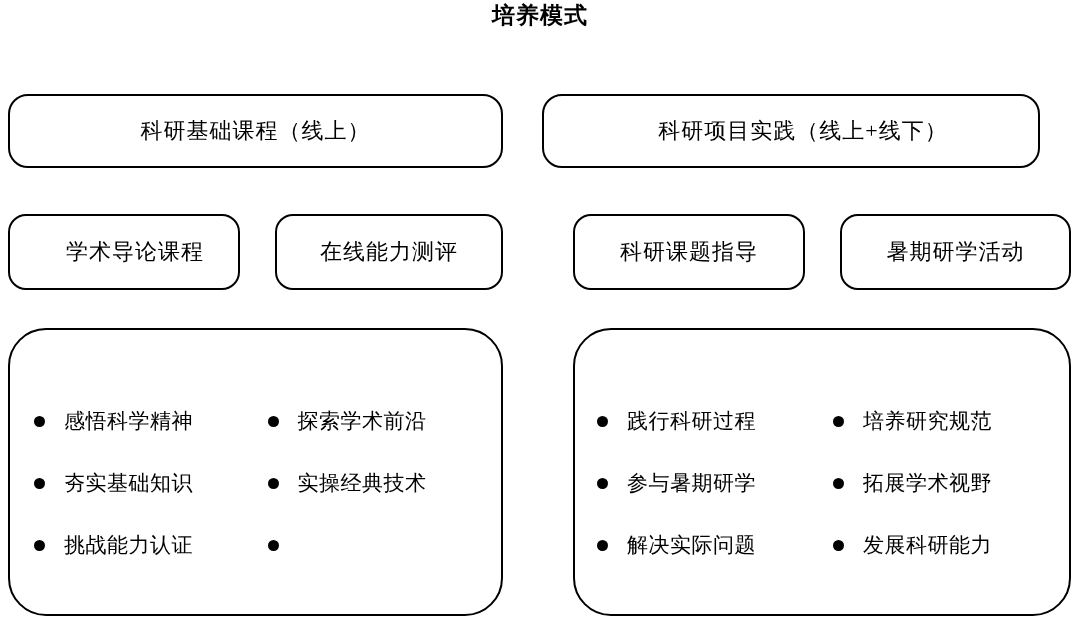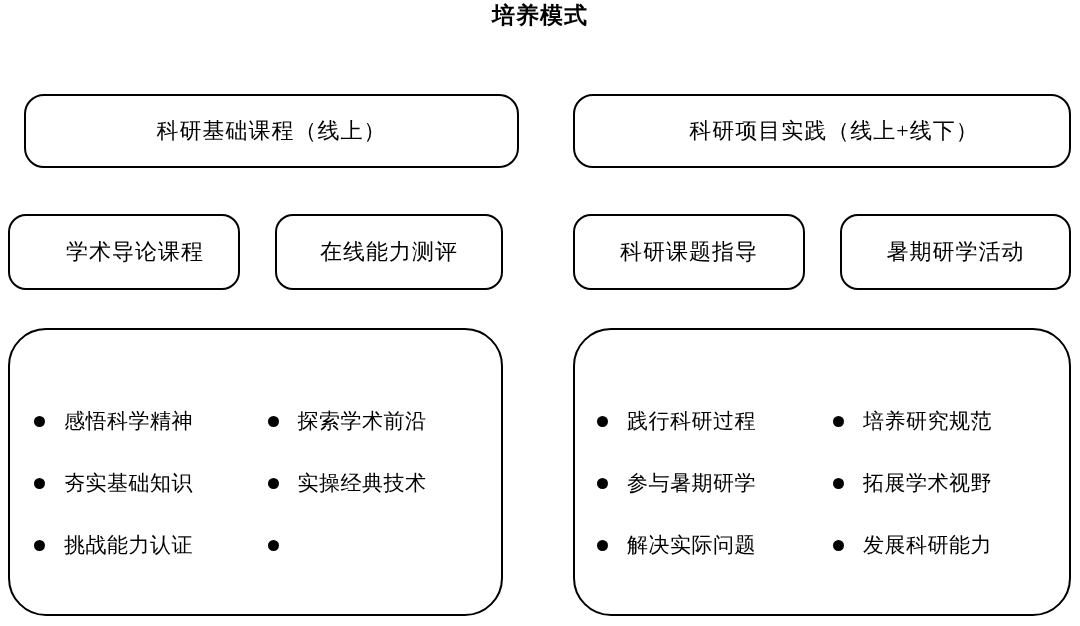--- a/index.html
+++ b/index.html
@@ -57,22 +57,22 @@
     white-space: nowrap;
     color: #000000;
   }
 
   
   .header-box {
     top: 94px;
     height: 74px;
     border-radius: 20px;
   }
-  #header-left   { left: 8px;   width: 495px; margin-left: 16px; }
-  #header-right  { left: 573px; width: 498px; padding-left: 24px; }
+  #header-left   { left: 8px;   width: 495px; }
+  #header-right  { left: 542px; width: 498px; padding-left: 24px; }
 
   
   .sub-box {
     top: 214px;
     height: 76px;
     border-radius: 18px;
   }
   #sub-box-1 { left: 8px;   width: 232px; padding-left: 22px; }
   #sub-box-2 { left: 275px; width: 228px; }
   #sub-box-3 { left: 573px; width: 232px; }

